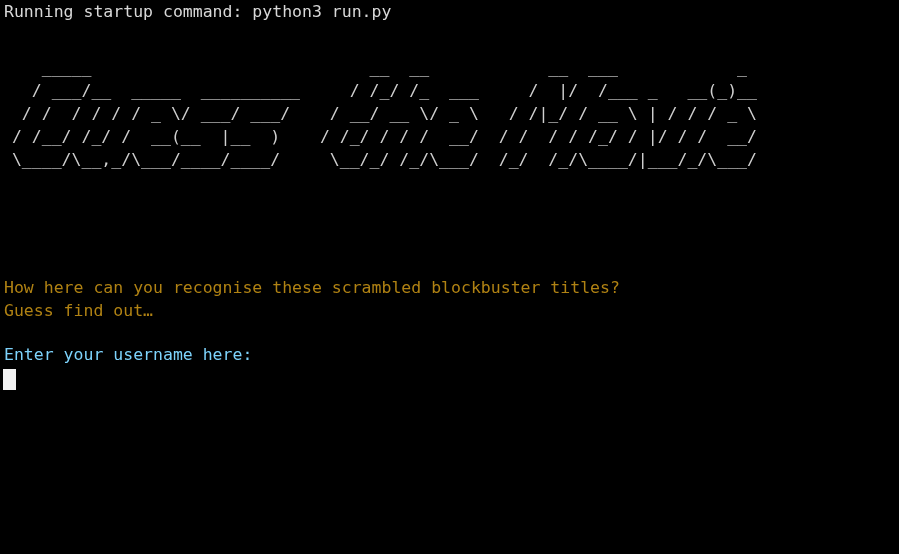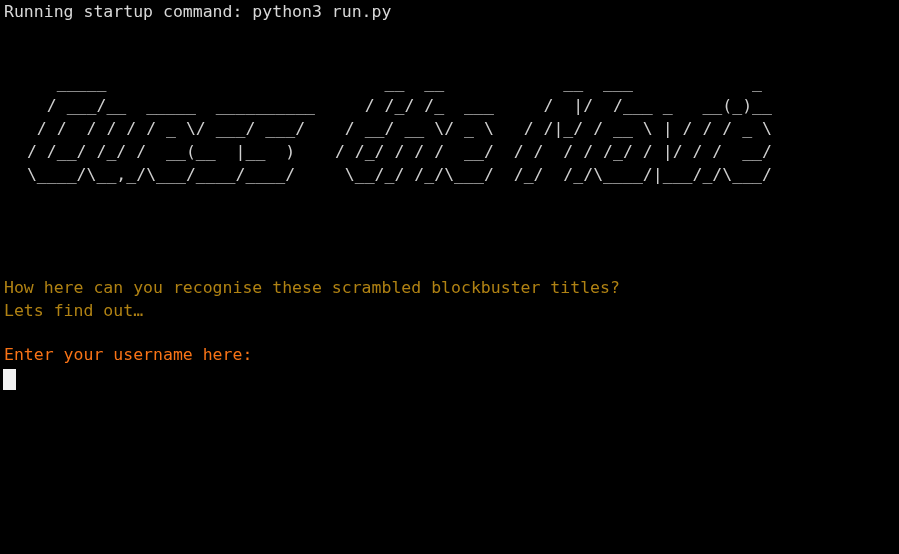--- a/index.html
+++ b/index.html
@@ -45,21 +45,21 @@
   
   #ascii-banner {
     position: absolute;
     top: 56px;
     left: 0px;
     color: #d0d0d0;
     font-family: "DejaVu Sans Mono", "Liberation Mono", monospace;
     font-size: 16.5px;
     line-height: 23px;
     white-space: pre;
-    margin: 15px;
+    margin: 0;
     padding: 0 0 0 2px;
     letter-spacing: 0px;
   }
 
   
   .amber {
     color: #b08213;
   }
   #welcome-line {
     position: absolute;
@@ -72,21 +72,21 @@
     left: 0px;
   }
   #lets-find-out-line {
     position: absolute;
     top: 299px;
     left: 0px;
   }
 
   
   #prompt-line {
-    color: #f97316;
+    color: #7dd3fc;
     position: absolute;
     top: 343px;
     left: 0px;
   }
 
   
   #input-cursor {
     position: absolute;
     top: 369px;
     left: 3px;
@@ -122,21 +122,21 @@
 
   <pre id="ascii-banner">    _____                            __  __            __  ___            _      
    / ___/__  _____  __________     / /_/ /_  ___     /  |/  /___ _   __(_)__   
   / /  / / / / _ \/ ___/ ___/    / __/ __ \/ _ \   / /|_/ / __ \ | / / / _ \ 
  / /__/ /_/ /  __(__  |__  )    / /_/ / / /  __/  / /  / / /_/ / |/ / /  __/ 
  \____/\__,_/\___/____/____/     \__/_/ /_/\___/  /_/  /_/\____/|___/_/\___/  </pre>
 
 
   <pre class="term-line amber" id="question-line">How here can you recognise these scrambled blockbuster titles?</pre>
 
-  <pre class="term-line amber" id="lets-find-out-line">Lets find out…</pre>
+  <pre class="term-line amber" id="lets-find-out-line">Guess find out…</pre>
 
   <pre class="term-line" id="prompt-line">Enter your username here:</pre>
 
   <input id="username-input" type="text" placeholder="" style="">
 
   <div id="input-cursor"></div>
 
 </div>
 
 </body></html>

